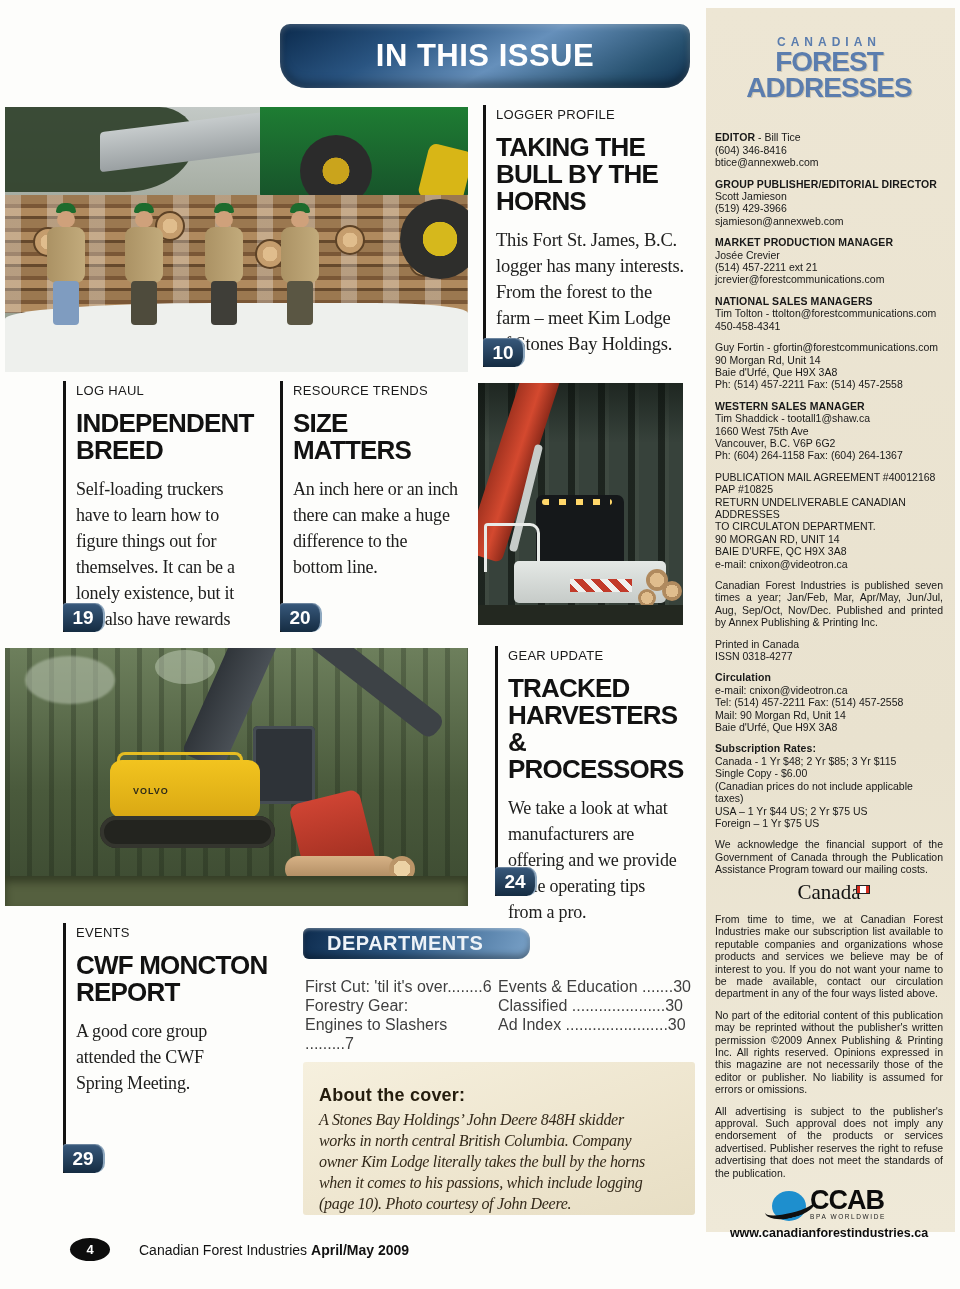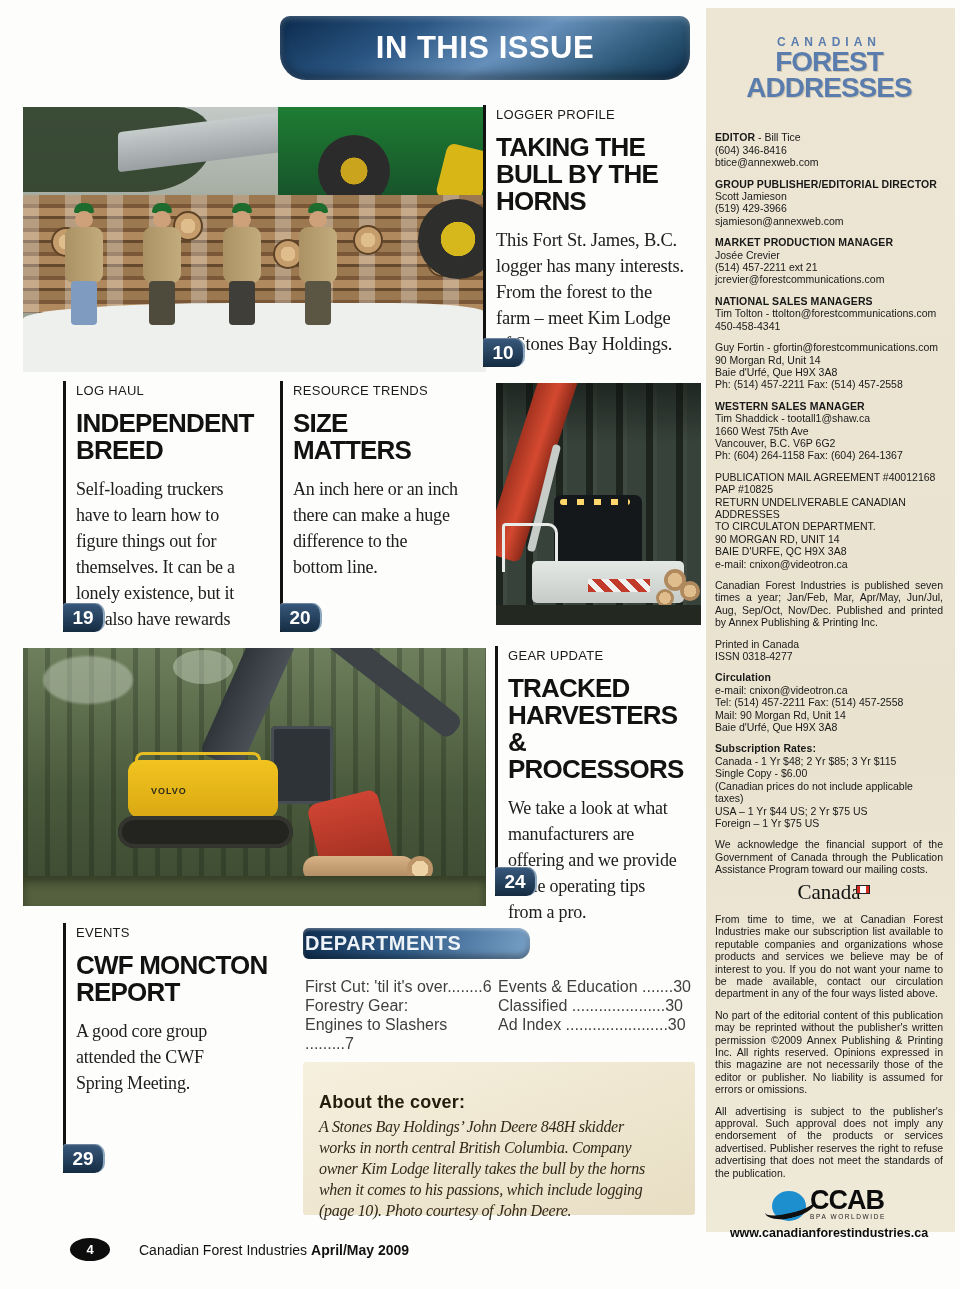--- a/index.html
+++ b/index.html
@@ -1,20 +1,20 @@
 <!DOCTYPE html>
 <html><head>
 <meta charset="utf-8">
 <style>
   html,body{margin:0;padding:0;background:#ffffff;}
   .page{position:relative;width:960px;height:1289px;background:#fdfdfb;overflow:hidden;
         font-family:"Liberation Sans",sans-serif;color:#1a1a1a;}
 
   
-  .banner{position:absolute;left:280px;top:16px;width:410px;height:64px;
+  .banner{position:absolute;left:280px;top:24px;width:410px;height:64px;
     border-radius:10px 10px 26px 26px;display:flex;align-items:center;justify-content:center;
     background:linear-gradient(150deg,#0b2a4c 0%,#2a5582 30%,#6690bb 55%,#27516f 84%,#0f3050 100%);
     box-shadow:inset 0 2px 6px rgba(255,255,255,.25), inset 0 -6px 10px rgba(0,0,0,.35);}
   .banner span{color:#fff;font-weight:bold;font-size:31px;letter-spacing:.5px;}
 
   
   .sidebar{position:absolute;left:706px;top:8px;width:249px;height:1224px;
     background:linear-gradient(180deg,#ede6d4,#e9e2cf 60%,#efe9d8);
     box-sizing:border-box;padding:28px 12px 0 9px;font-size:10.5px;line-height:12.4px;color:#181818;}
   .logo{text-align:center;color:#5b7dae;margin-bottom:30px;}
@@ -49,21 +49,21 @@
     background:linear-gradient(180deg,#38597c,#152c42);border-radius:3px 10px 10px 3px;
     border-right:2px solid #8fa9c0;box-shadow:inset 0 1px 1px rgba(255,255,255,.3);}
   .f-logger{left:483px;top:105px;width:207px;height:262px;}
   .f-loghaul{left:63px;top:381px;width:180px;height:251px;}
   .f-resource{left:280px;top:381px;width:184px;height:251px;}
   .f-gear{left:495px;top:646px;width:200px;height:250px;}
   .f-events{left:63px;top:923px;width:232px;height:250px;}
   .f-logger .fdesc{font-size:18.5px;}
 
   
-  .photo{position:absolute;overflow:hidden;margin-left:18px;}
+  .photo{position:absolute;overflow:hidden;}
   .photo *{position:absolute;}
   .photo1{left:5px;top:107px;width:463px;height:265px;background:linear-gradient(180deg,#c3c9c6 0%,#a9b0a6 30%,#99a193 45%);}
   .p1-trees{left:0;top:0;width:190px;height:85px;background:#2b3d27;border-radius:0 30% 60% 0/0 60% 100% 0;opacity:.9;}
   .p1-blade{left:95px;top:12px;width:215px;height:40px;background:linear-gradient(180deg,#c6cbcc,#9aa0a2);transform:skewY(-7deg);border-radius:4px;}
   .p1-machine{left:255px;top:0;width:208px;height:95px;background:linear-gradient(180deg,#1e7d33,#17512a);border-radius:0 0 8px 8px;}
   .p1-wheel1{left:295px;top:28px;width:72px;height:72px;border-radius:50%;background:radial-gradient(circle,#caa41c 0 26%,#2b2b2b 27% 78%,#6c6f6c 79%);}
   .p1-wheel2{left:395px;top:92px;width:80px;height:80px;border-radius:50%;background:radial-gradient(circle,#d6b81c 0 30%,#2e2e2c 31% 76%,#777b77 77%);}
   .p1-yellowarm{left:418px;top:40px;width:45px;height:55px;background:#d8b616;border-radius:8px;transform:rotate(14deg);}
   .p1-logs{left:0;top:88px;width:463px;height:118px;
     background:repeating-linear-gradient(180deg,#9b7850 0 9px,#7a5736 9px 13px,#b08a5e 13px 21px,#66492c 21px 24px);}
@@ -115,31 +115,31 @@
   .p3-head{left:292px;top:148px;width:72px;height:82px;background:linear-gradient(180deg,#cf4433,#9c2d1f);
     transform:rotate(-14deg);border-radius:10px;}
   .p3-log{left:280px;top:208px;width:112px;height:26px;background:linear-gradient(180deg,#d7b286,#a9855c);border-radius:13px;}
   .p3-logend{left:384px;top:208px;width:26px;height:26px;border-radius:50%;background:radial-gradient(circle,#ecd2a5 0 45%,#bb9568 46%);}
   .p3-brush{left:0;top:228px;width:463px;height:30px;background:#55603f;
     box-shadow:inset 0 6px 8px rgba(20,26,12,.5);}
 
   
   .deptbar{position:absolute;left:303px;top:928px;width:227px;height:31px;border-radius:6px 12px 12px 6px;
     background:linear-gradient(115deg,#0e2c4e 0%,#2f5b87 45%,#7ba3c9 100%);
-    display:flex;align-items:center;padding-left:2px;box-sizing:border-box;
+    display:flex;align-items:center;padding-left:24px;box-sizing:border-box;
     box-shadow:inset 0 2px 3px rgba(255,255,255,.3), inset 0 -4px 6px rgba(0,0,0,.35);}
   .deptbar span{color:#eef3f8;font-size:20px;font-weight:bold;letter-spacing:.5px;}
   .toc{position:absolute;top:977px;font-size:16px;line-height:19px;color:#3f3f3f;}
   .toc-left{left:305px;width:190px;}
   .toc-right{left:498px;width:195px;}
 
   
   .cover-box{position:absolute;left:303px;top:1062px;width:392px;height:153px;box-sizing:border-box;
     background:linear-gradient(160deg,#f6f0de 0%,#ece3cb 70%,#e7dec4 100%);border-radius:3px;
-    padding:30px 16px;}
+    padding:23px 16px;}
   .cover-h{font-size:18px;font-weight:bold;color:#241c0d;margin-bottom:3px;letter-spacing:.2px;}
   .cover-b{font-family:"Liberation Serif",serif;font-style:italic;font-size:16px;line-height:21px;
     letter-spacing:-.3px;color:#33291a;white-space:pre-line;}
 
   
   .footer{position:absolute;left:70px;top:1238px;display:flex;align-items:center;gap:14px;}
   .foot-oval{width:40px;height:23px;background:#0d0d0d;border-radius:50%;color:#fff;
     display:flex;align-items:center;justify-content:center;font-size:13px;font-weight:bold;}
   .foot-text{font-size:14px;color:#111;margin-left:15px;}
   .foot-text b{margin-left:4px;}

